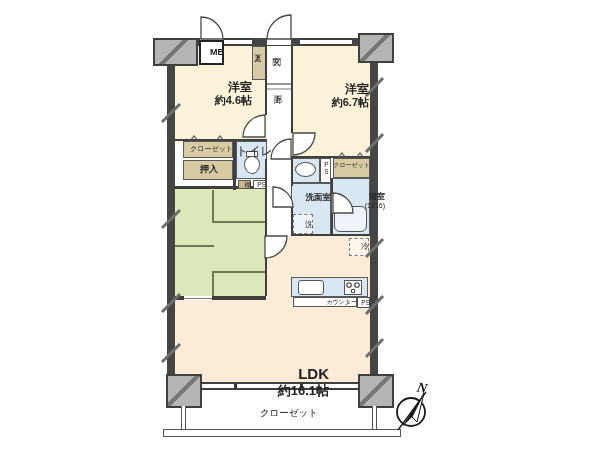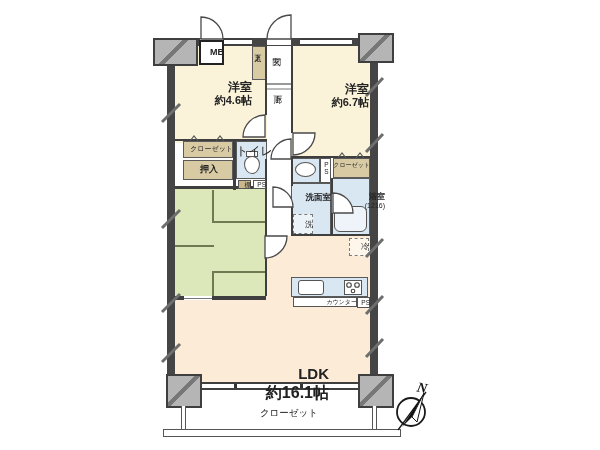--- a/index.html
+++ b/index.html
@@ -163,21 +163,21 @@
     <span style="display:block;font-size:11px;">約4.6帖</span>
   </div>
   <div class="lbl b" style="left:289px;top:82px;width:80px;font-size:12px;">
     <span style="display:block;">洋室</span>
     <span style="display:block;font-size:11px;">約6.7帖</span>
   </div>
   <div class="lbl b" style="left:181px;top:232px;width:80px;font-size:12px;">
   </div>
   <div class="lbl b" style="left:229px;top:321px;width:100px;font-size:15px;margin-top:44px;">
     <span style="display:block;">LDK</span>
-    <span style="display:block;font-size:16px;">約16.1帖</span>
+    <span style="display:block;font-size:13px;">約16.1帖</span>
   </div>
 
   <div class="lbl" style="left:238px;top:407px;width:80px;font-size:9.5px;">クローゼット</div>
   <div class="lbl vtext" style="left:272px;top:50px;font-size:8.5px;">玄関</div>
   <div class="lbl vtext" style="left:253px;top:49px;font-size:7px;letter-spacing:0;">下足入</div>
   <div class="lbl vtext" style="left:273px;top:88px;font-size:8.5px;">廊下</div>
   <div class="lbl" style="left:236px;top:144px;width:31px;font-size:12px;">トイレ</div>
   <div class="lbl" style="left:183px;top:145px;width:50px;font-size:7px;">クローゼット</div>
   <div class="lbl" style="left:333px;top:162px;width:37px;font-size:6px;">クローゼット</div>
   <div class="lbl b" style="left:183px;top:164px;width:35px;font-size:9px;">押入</div>

